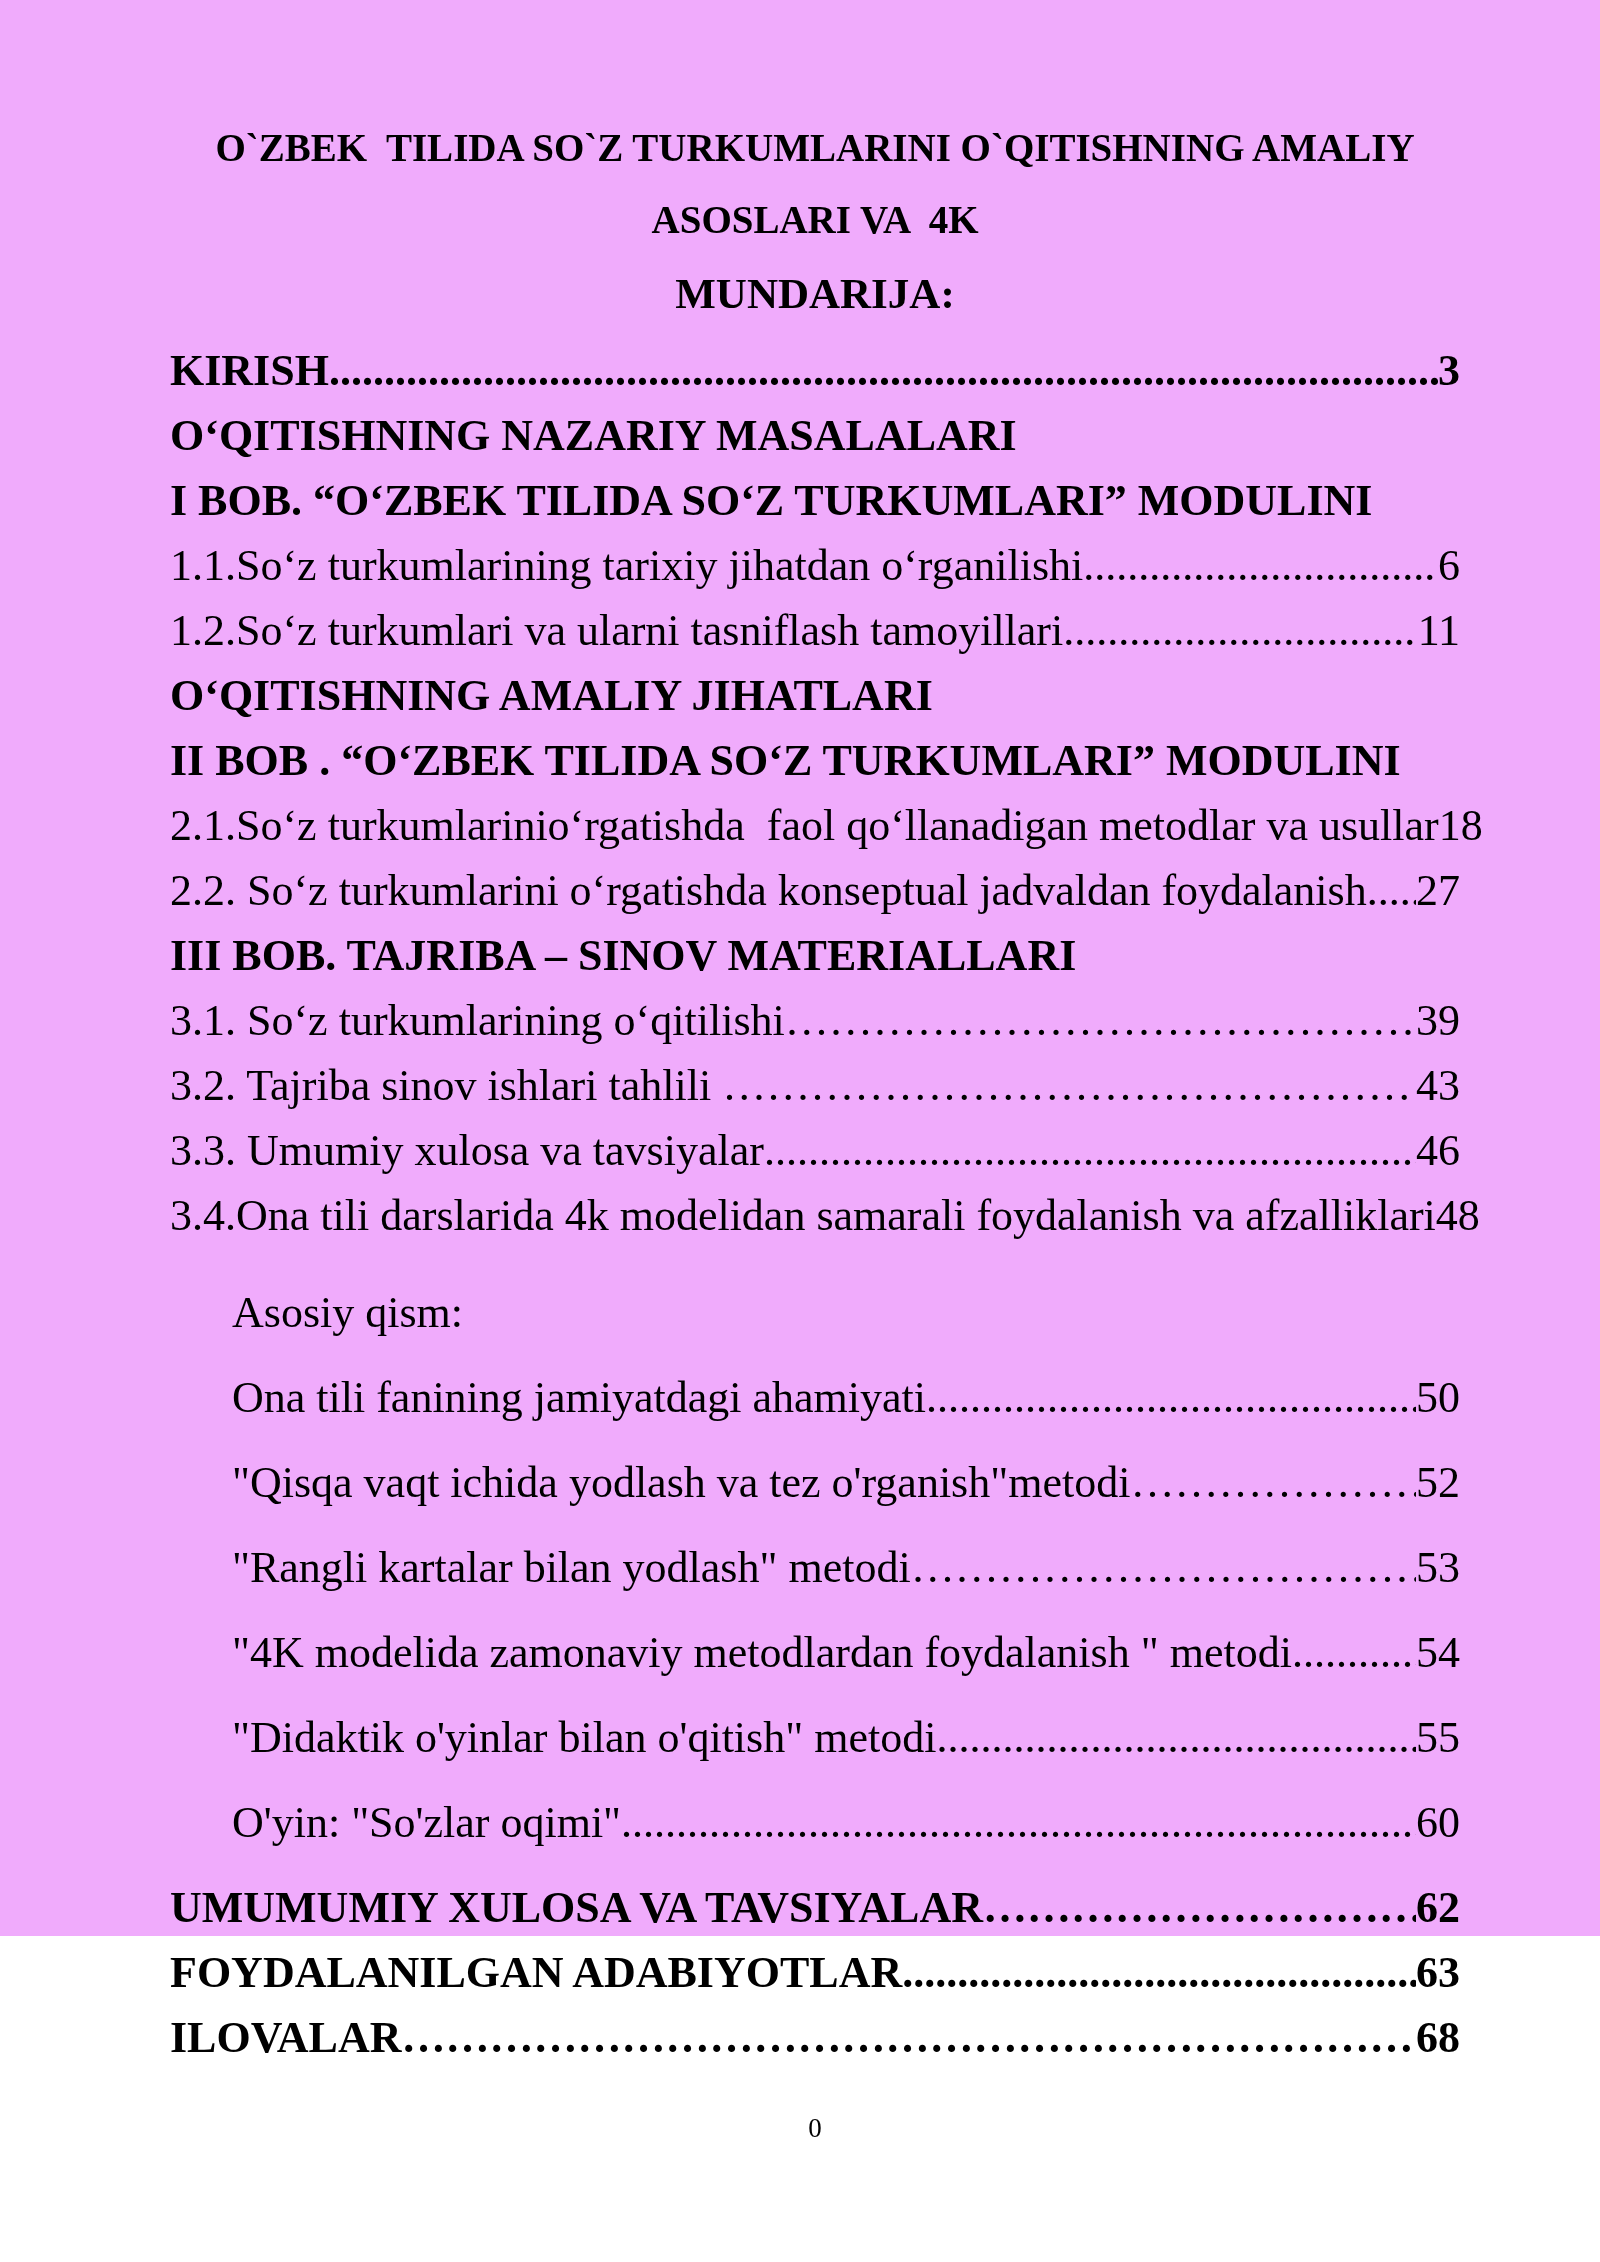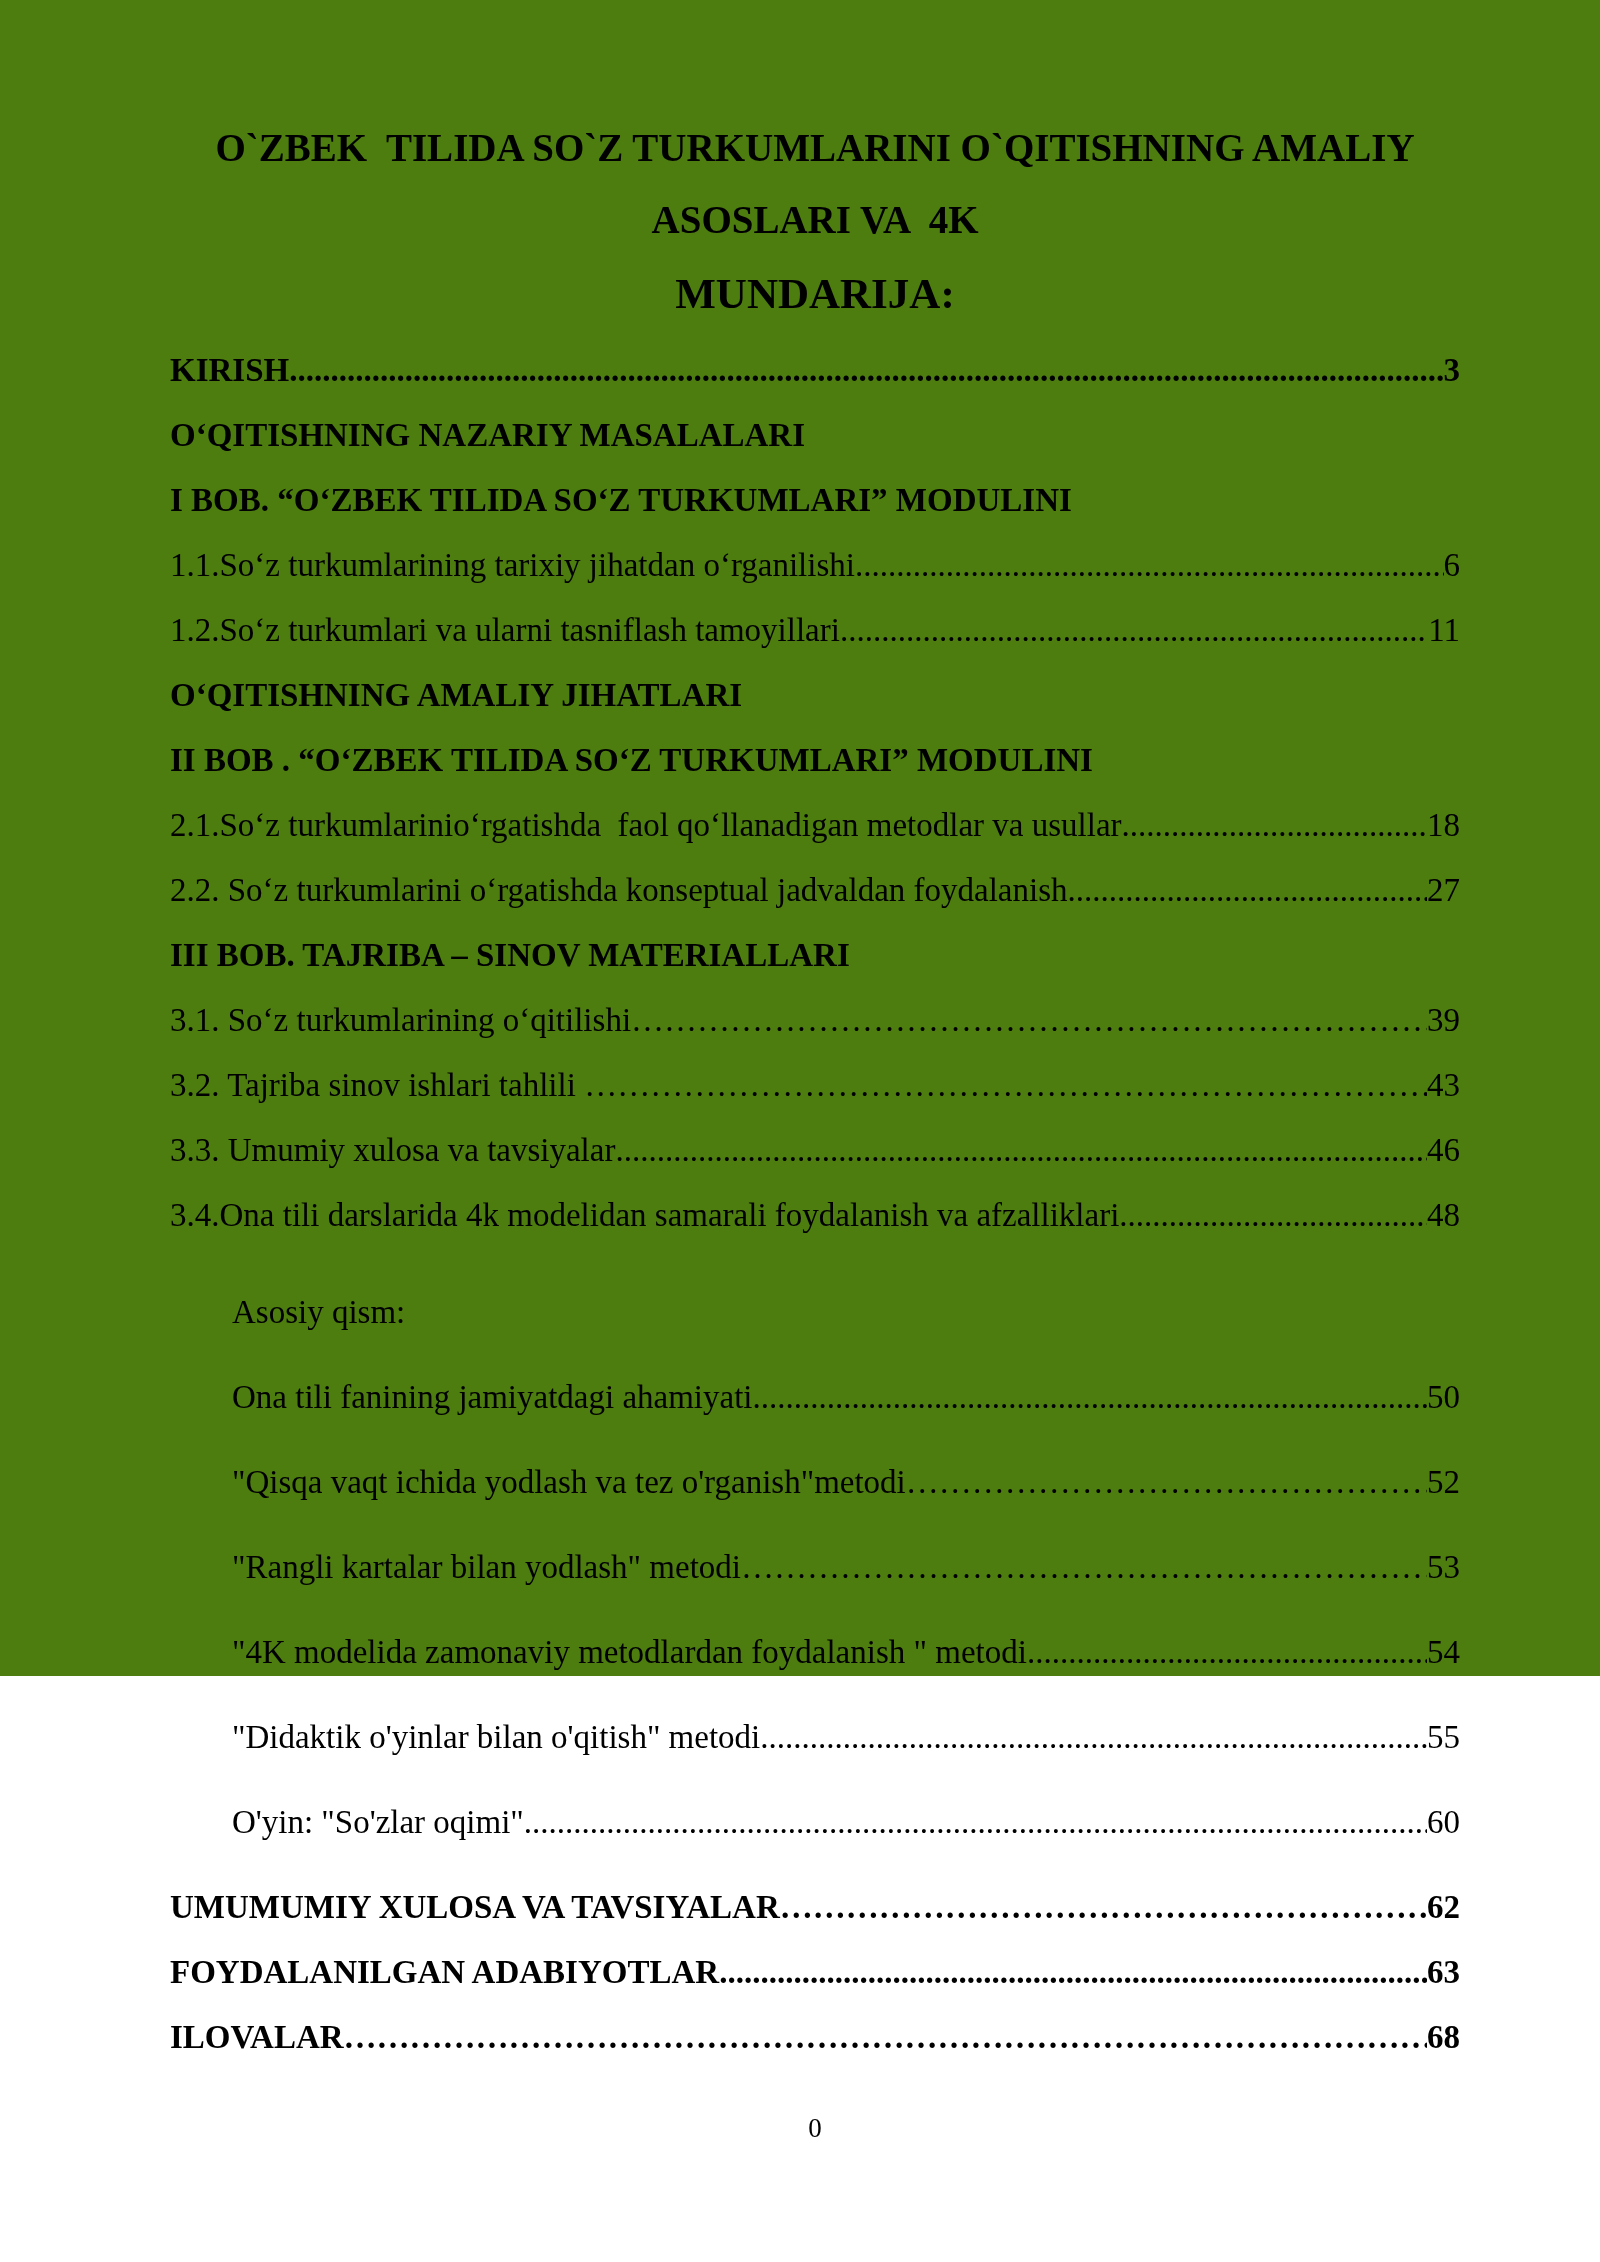--- a/index.html
+++ b/index.html
@@ -6,24 +6,24 @@
   body {
     width: 1600px;
     height: 2262px;
     background: #ffffff;
     color: #000000;
     font-family: "Liberation Serif", "DejaVu Serif", serif;
   }
   .page {
     box-sizing: border-box;
     width: 1600px;
-    height: 1676px;
+    height: 1936px;
     padding: 112px 140px 8px 170px;
     position: relative;
-    background: #4d7c0f;
+    background: #f0abfc;
   }
   .title {
     margin: 0;
     font-size: 39px;
     line-height: 72px;
     font-weight: bold;
     text-align: center;
     white-space: pre;
   }
   .toc-heading {
@@ -33,21 +33,21 @@
     font-weight: bold;
     text-align: center;
   }
   .toc-group { margin: 0; }
   #toc-main { margin-top: 12px; }
   #toc-asosiy { margin-top: 22px; }
   #toc-end { margin-top: 10px; font-family: Liberation Serif, serif; }
   .entry {
     display: flex;
     align-items: flex-start;
-    font-size: 33px;
+    font-size: 44px;
     line-height: 65px;
     white-space: pre;
   }
   .entry.tall { line-height: 85px; }
   .entry.indent { margin-left: 62px; }
   .entry.bold { font-weight: bold; }
   .entry .label { flex: 0 0 auto; white-space: pre; }
   .entry .leader {
     flex: 1 1 auto;
     overflow: hidden;

